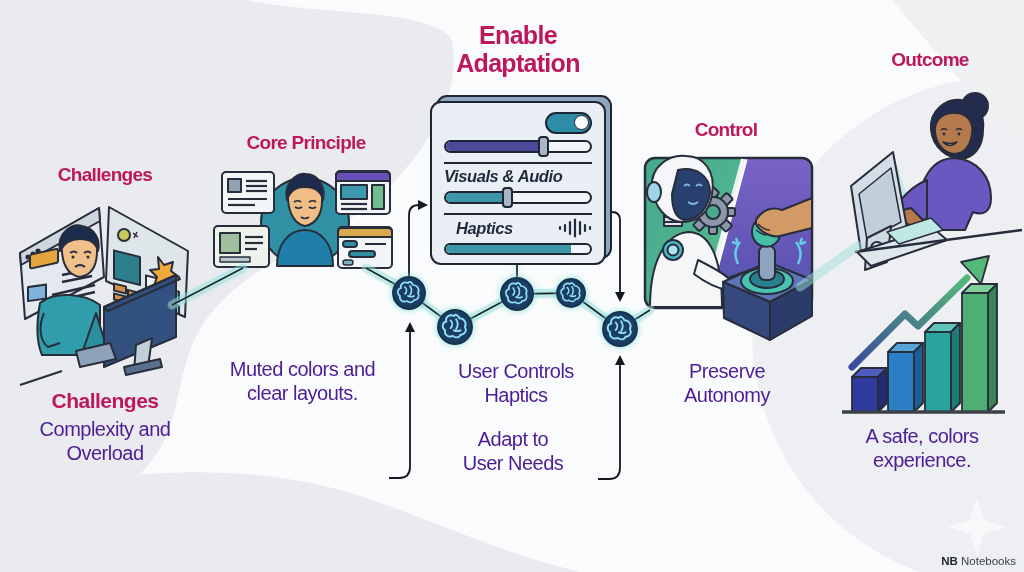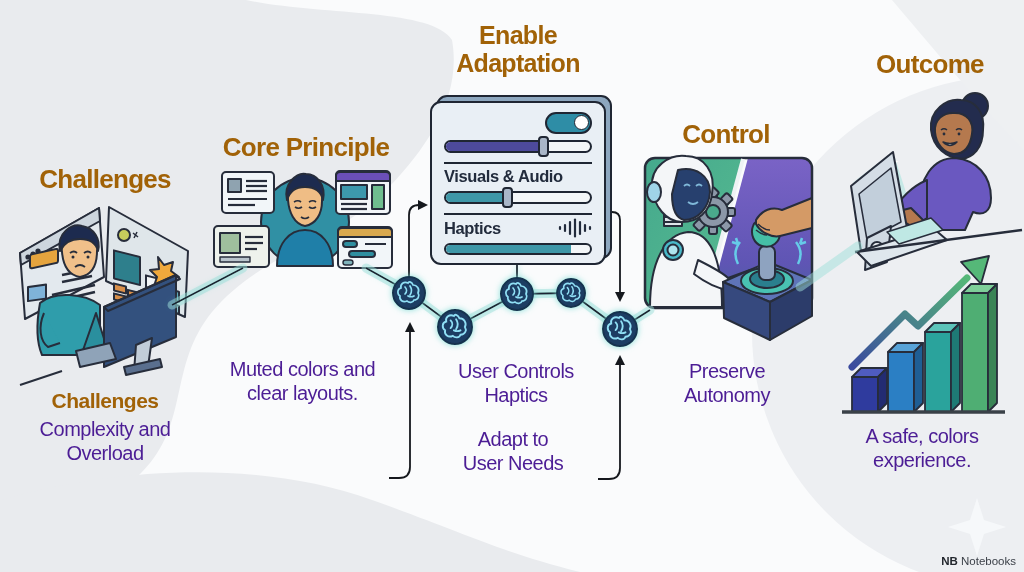--- a/index.html
+++ b/index.html
@@ -1,43 +1,43 @@
 <!DOCTYPE html>
 <html><head>
 <meta charset="utf-8">
 <style>
   html,body{margin:0;padding:0;background:#dfe2e6;}
   .stage{position:relative;width:1024px;height:572px;overflow:hidden;
          font-family:"Liberation Sans",sans-serif;background:#fafbfc;}
   .stage *{box-sizing:border-box;}
   svg{display:block;}
   .abs{position:absolute;}
-  .txt{position:absolute;text-align:center;color:#a16207;letter-spacing:-0.5px;line-height:1.1;}
+  .txt{position:absolute;text-align:center;color:#be185d;letter-spacing:-0.5px;line-height:1.1;}
   .title{font-size:31px;font-weight:bold;text-align:left;line-height:1.07;letter-spacing:-0.9px;color:#0c0e12;}
-  .h{font-size:26px;font-weight:bold;letter-spacing:-0.7px;}
+  .h{font-size:19px;font-weight:bold;letter-spacing:-0.7px;}
   .lbl{font-size:21px;font-weight:bold;letter-spacing:-0.5px;line-height:1.15;}
   .desc{font-size:20px;font-weight:400;line-height:1.22;color:#4c1d95;}
   
   .panel-back{left:436px;top:95px;width:176px;height:164px;background:#8da7bf;
               border:2.5px solid #1f2633;border-radius:11px;}
   .panel{left:430px;top:101px;width:176px;height:164px;background:#e9eff5;
          border:2.5px solid #1f2633;border-radius:11px;padding:9px 12px 8px 12px;
-         display:flex;flex-direction:column;justify-content:space-between;}
+         display:flex;flex-direction:column;justify-content:space-between;font-style:italic;}
   .toggle{width:47px;height:22px;border-radius:12px;background:#2e8da6;border:2.5px solid #1f2633;
           position:relative;margin-left:auto;}
   .toggle .knob{position:absolute;right:1px;top:1px;width:15px;height:15px;border-radius:50%;
           background:#fff;border:1.5px solid #1f2633;}
   .slider{position:relative;height:13px;border:2.5px solid #1f2633;border-radius:8px;background:#f3f6f8;margin:5px 0;}
   .slider .fill{position:absolute;left:0;top:0;height:100%;border-radius:6px 0 0 6px;}
   .fill-purple{background:#4d4a9c;}
   .fill-teal{background:#3e97a8;}
   .slider .thumb{position:absolute;top:-6px;width:11px;height:21px;border-radius:4px;
           background:#a9b6c8;border:2.5px solid #1f2633;}
   .divider{height:0;border-top:2px solid #1f2633;margin:3px 0 2px 0;}
-  .prow{display:flex;align-items:center;justify-content:space-between;}
+  .prow{display:flex;align-items:center;justify-content:space-between;margin-left:12px;}
   .plabel{font-size:16.5px;font-weight:bold;color:#222b3c;letter-spacing:-0.4px;}
   .progress{height:12px;border:2.5px solid #1f2633;border-radius:7px;background:#f3f6f8;overflow:hidden;margin-top:4px;}
   .progress .fill{height:100%;background:#3e97a8;border-radius:4px 0 0 4px;}
   .brand{position:absolute;right:8px;bottom:5px;font-size:11.5px;color:#3c4149;letter-spacing:0;}
   .brand b{font-weight:bold;color:#23272e;}
 </style>
 </head>
 <body>
 
 <div class="stage">

